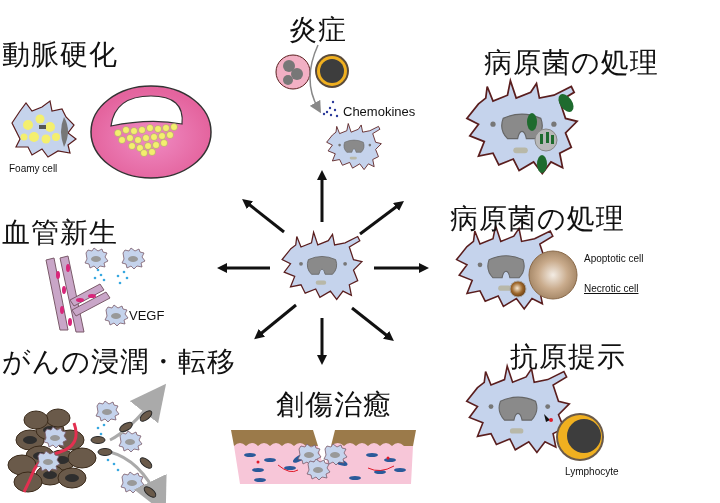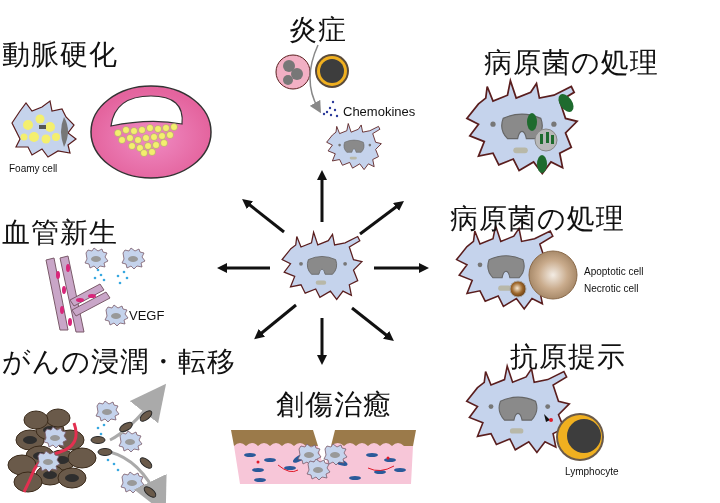--- a/index.html
+++ b/index.html
@@ -275,15 +275,15 @@
 <div class="title" style="left:450px;top:44px;margin-left:34px;">病原菌の処理</div>
 <div class="title" style="left:2px;top:214px;">血管新生</div>
 <div class="title" style="left:450px;top:200px;">病原菌の処理</div>
 <div class="title" style="left:2px;top:343px;">がんの浸潤・転移</div>
 <div class="title" style="left:276px;top:386px;">創傷治癒</div>
 <div class="title" style="left:510px;top:338px;">抗原提示</div>
 
 <div class="label" style="left:9px;top:163px;">Foamy cell</div>
 <div class="label sm" style="left:343px;top:104px;">Chemokines</div>
 <div class="label sm" style="left:129px;top:281px;margin-top:27px;">VEGF</div>
-<div class="label" style="left:584px;top:266px;">Apoptotic cell</div>
-<div class="label" style="left:584px;top:283px;">Necrotic cell</div>
+<div class="label" style="left:584px;top:253px;">Apoptotic cell</div>
+<div class="label" style="left:584px;top:283px;text-decoration:underline;">Necrotic cell</div>
 <div class="label" style="left:565px;top:466px;">Lymphocyte</div>
 
 </body></html>

